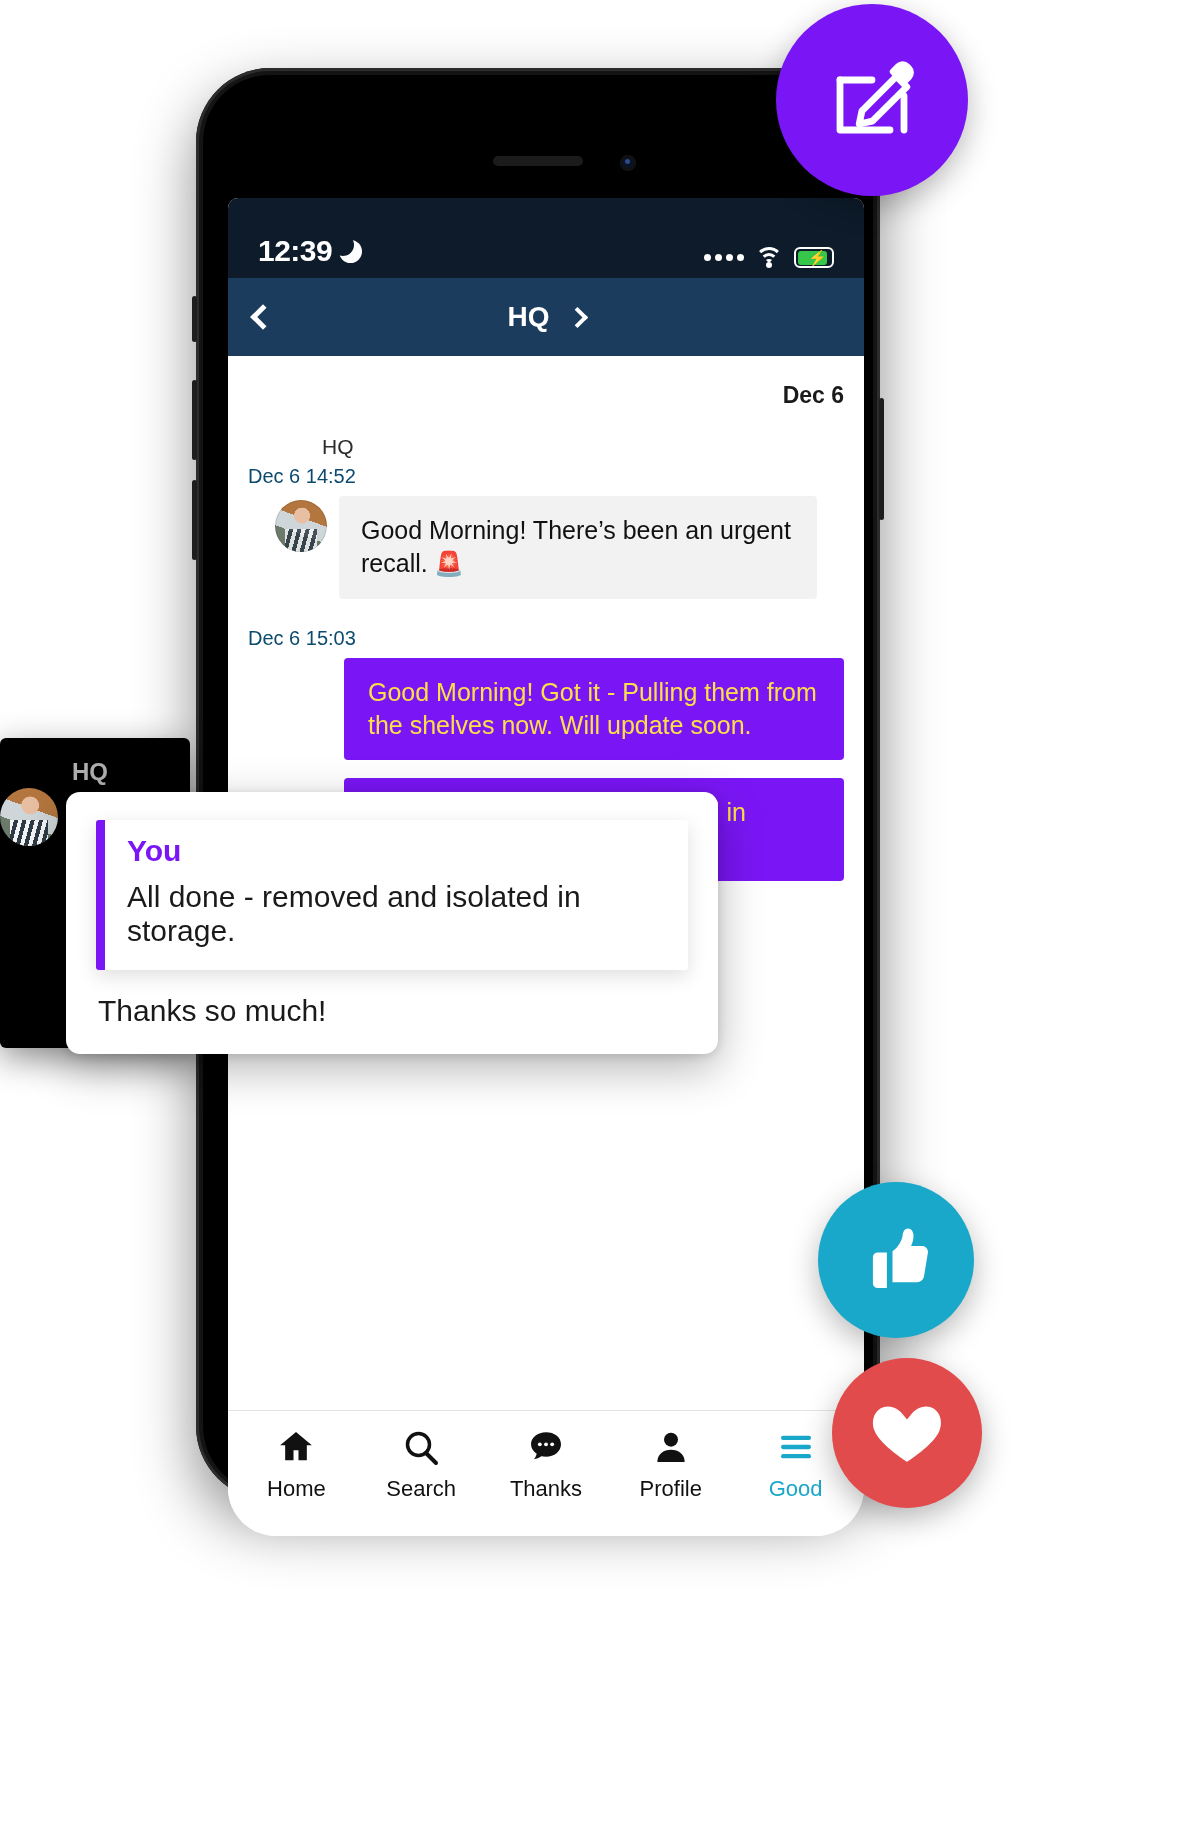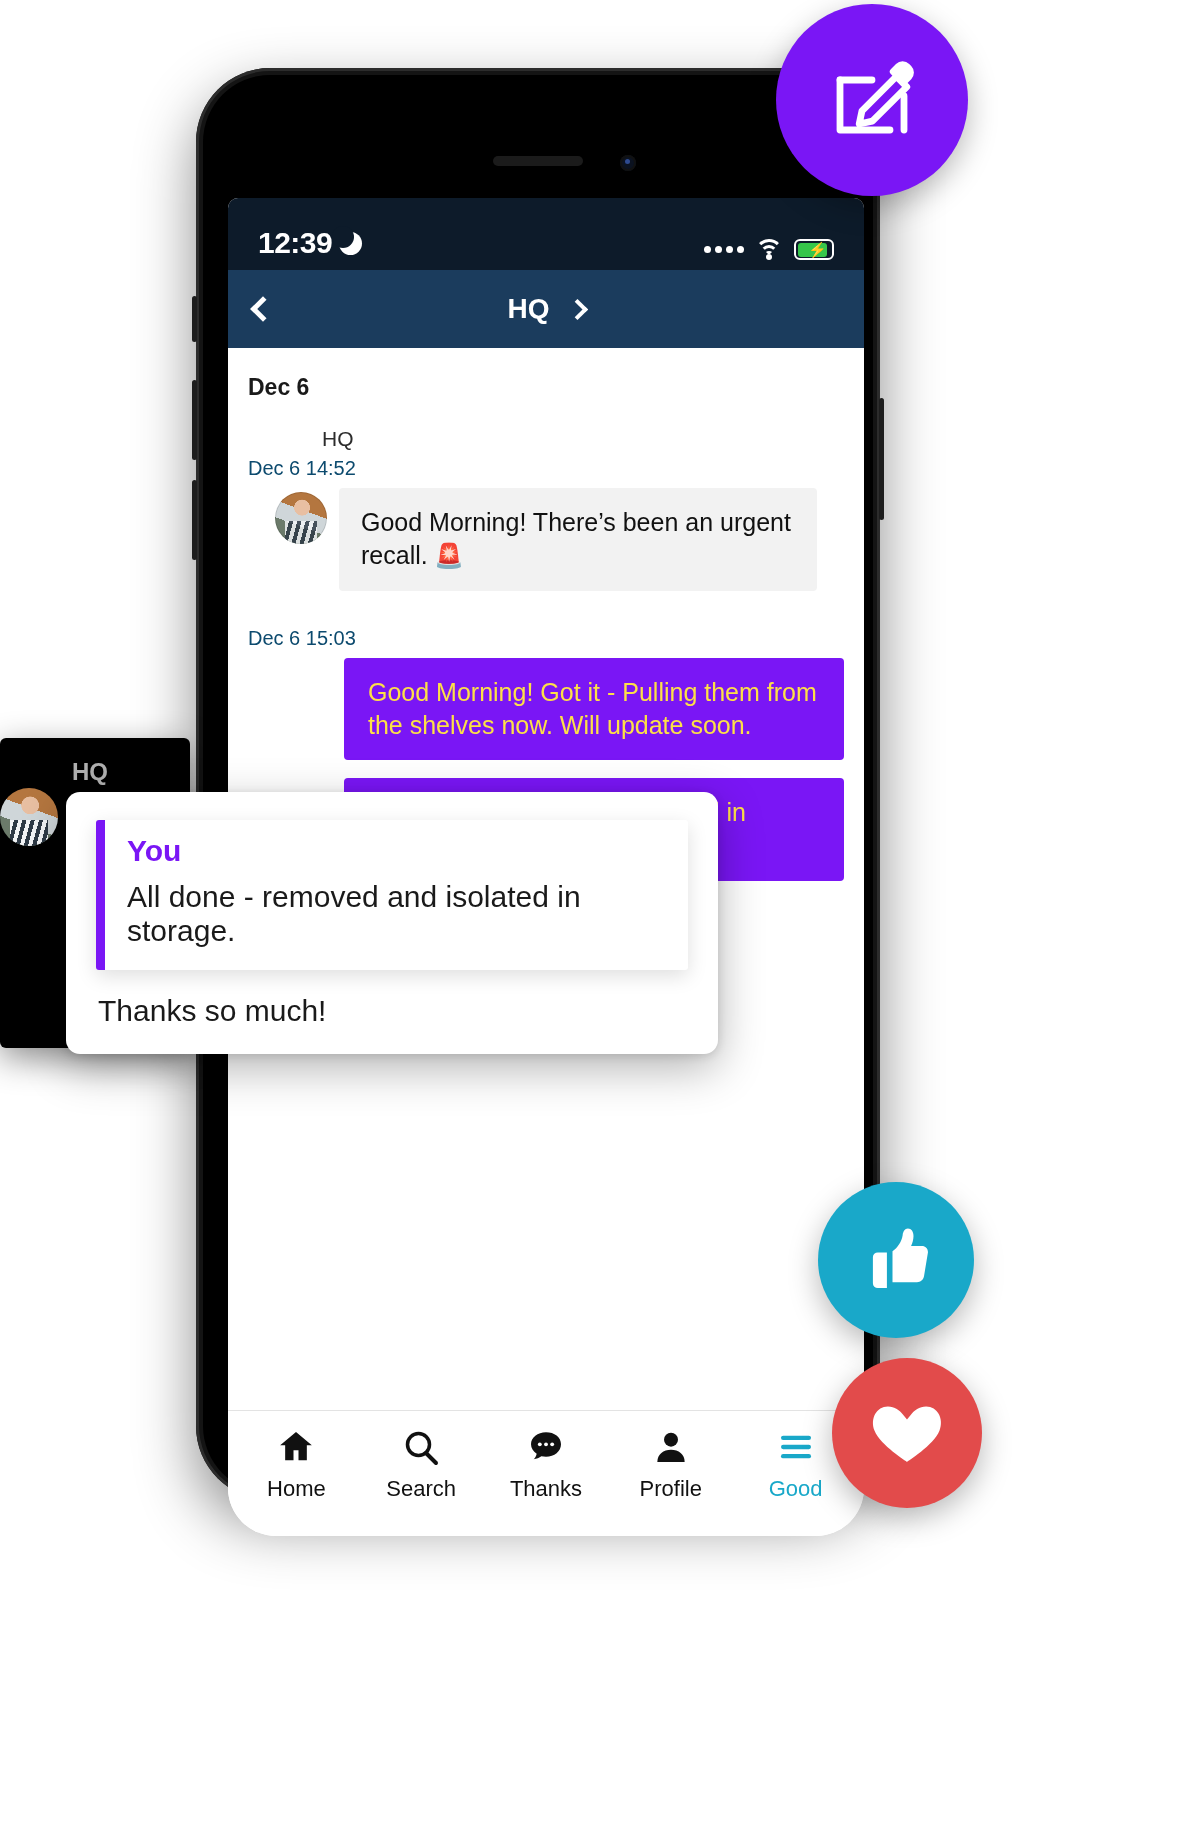--- a/index.html
+++ b/index.html
@@ -46,21 +46,21 @@
     position:absolute; right:36px; top:12px; width:16px; height:16px;
     border-radius:50%; background:#0b1220; box-shadow:0 0 0 2px #111 inset;
   }
   #notch-camera i{
     position:absolute; left:5px; top:4px; width:5px; height:5px;
     border-radius:50%; background:#2e4a8f; display:block;
   }
 
   
   #status-bar{
-    height:72px; background:#0d1b2a; position:relative;
+    height:80px; background:#0d1b2a; position:relative;
     display:flex; align-items:flex-end; justify-content:space-between;
     padding:0 30px 10px 30px;
   }
   #status-time{
     color:#fff; font-size:30px; font-weight:700; letter-spacing:-.5px;
     display:flex; align-items:center; gap:7px;
   }
   .moon{ width:23px; height:23px; position:relative; display:inline-block; }
   .moon::before{
     content:""; position:absolute; inset:0; border-radius:50%;
@@ -121,21 +121,21 @@
   #forward-chevron{
     width:15px; height:15px; border-right:4px solid #fff; border-top:4px solid #fff;
     transform:rotate(45deg);
   }
 
   
   #chat-body{
     background:#fff; height:1112px; padding:26px 20px 0 20px; position:relative;
   }
   #date-divider{
-    text-align:left; font-size:23px; font-weight:700; color:#1a1a1a;
+    text-align:right; font-size:23px; font-weight:700; color:#1a1a1a;
     margin-bottom:26px;
   }
   .msg-sender{ font-size:21px; color:#2c2c2c; margin-left:74px; margin-bottom:6px; }
   .ts{ font-size:20px; color:#0c4a6e; text-align:left; margin-bottom:8px; }
 
   .row-in{ display:flex; align-items:flex-start; gap:12px;justify-content:center; }
   #avatar-hq{
     width:52px; height:52px; border-radius:50%; flex:0 0 52px; margin-top:4px;
     background:
       radial-gradient(circle at 52% 30%, #e8bfa2 0 17%, transparent 18%),
@@ -280,21 +280,21 @@
       <div class="ts">Dec 6 14:52</div>
 
       <div class="row-in">
         <span id="avatar-hq"></span>
         <div class="bubble-in">
           <span>Good Morning! There’s been an urgent recall.</span>
           <span class="emoji">🚨</span>
         </div>
       </div>
 
-      <div class="ts" style="margin-top:36px;">Dec 6 15:03</div>
+      <div class="ts" style="margin-top:28px;">Dec 6 15:03</div>
       <div class="bubble-out">Good Morning! Got it - Pulling them from the shelves now. Will update soon.</div>
       <div class="bubble-out" id="bubble-out-2">All done - removed and isolated in storage.</div>
     </div>
 
     <div id="tab-bar">
       <div class="tab">
         <span>
           <svg width="40" height="40" viewBox="0 0 24 24">
               <path fill="#111" d="M12 3 2.5 11h3v9h5v-6h3v6h5v-9h3z"></path>
             </svg>

